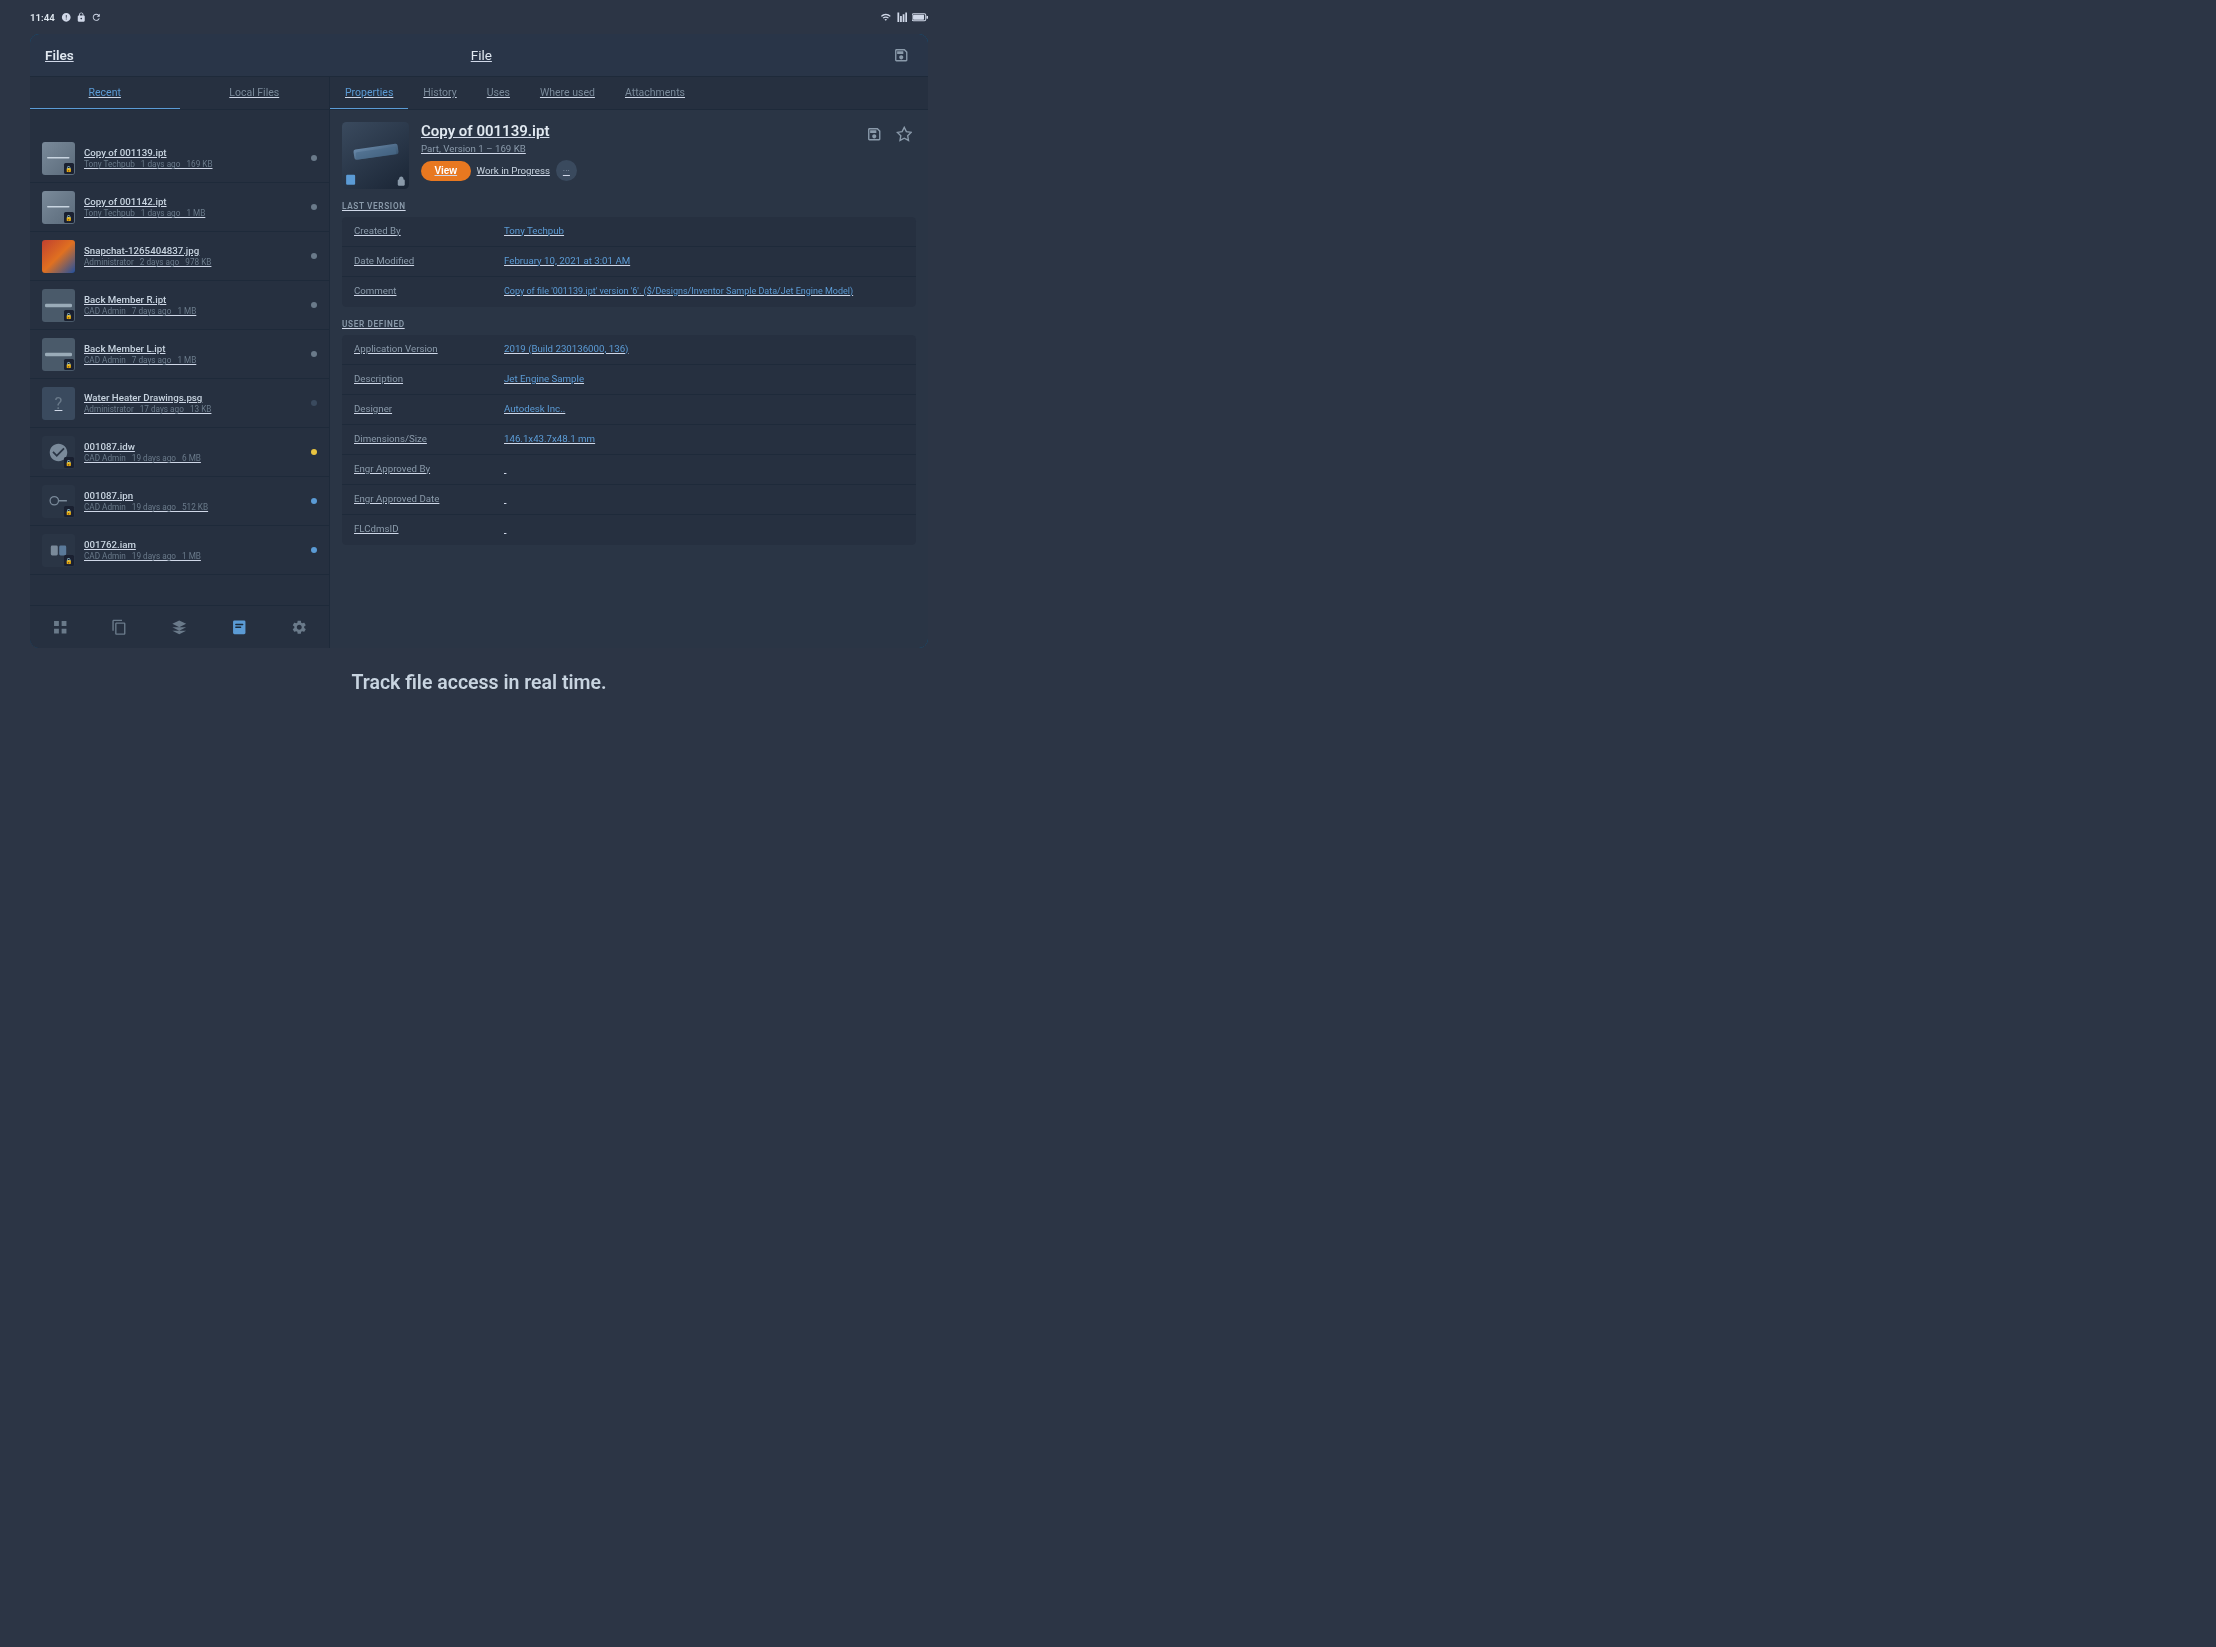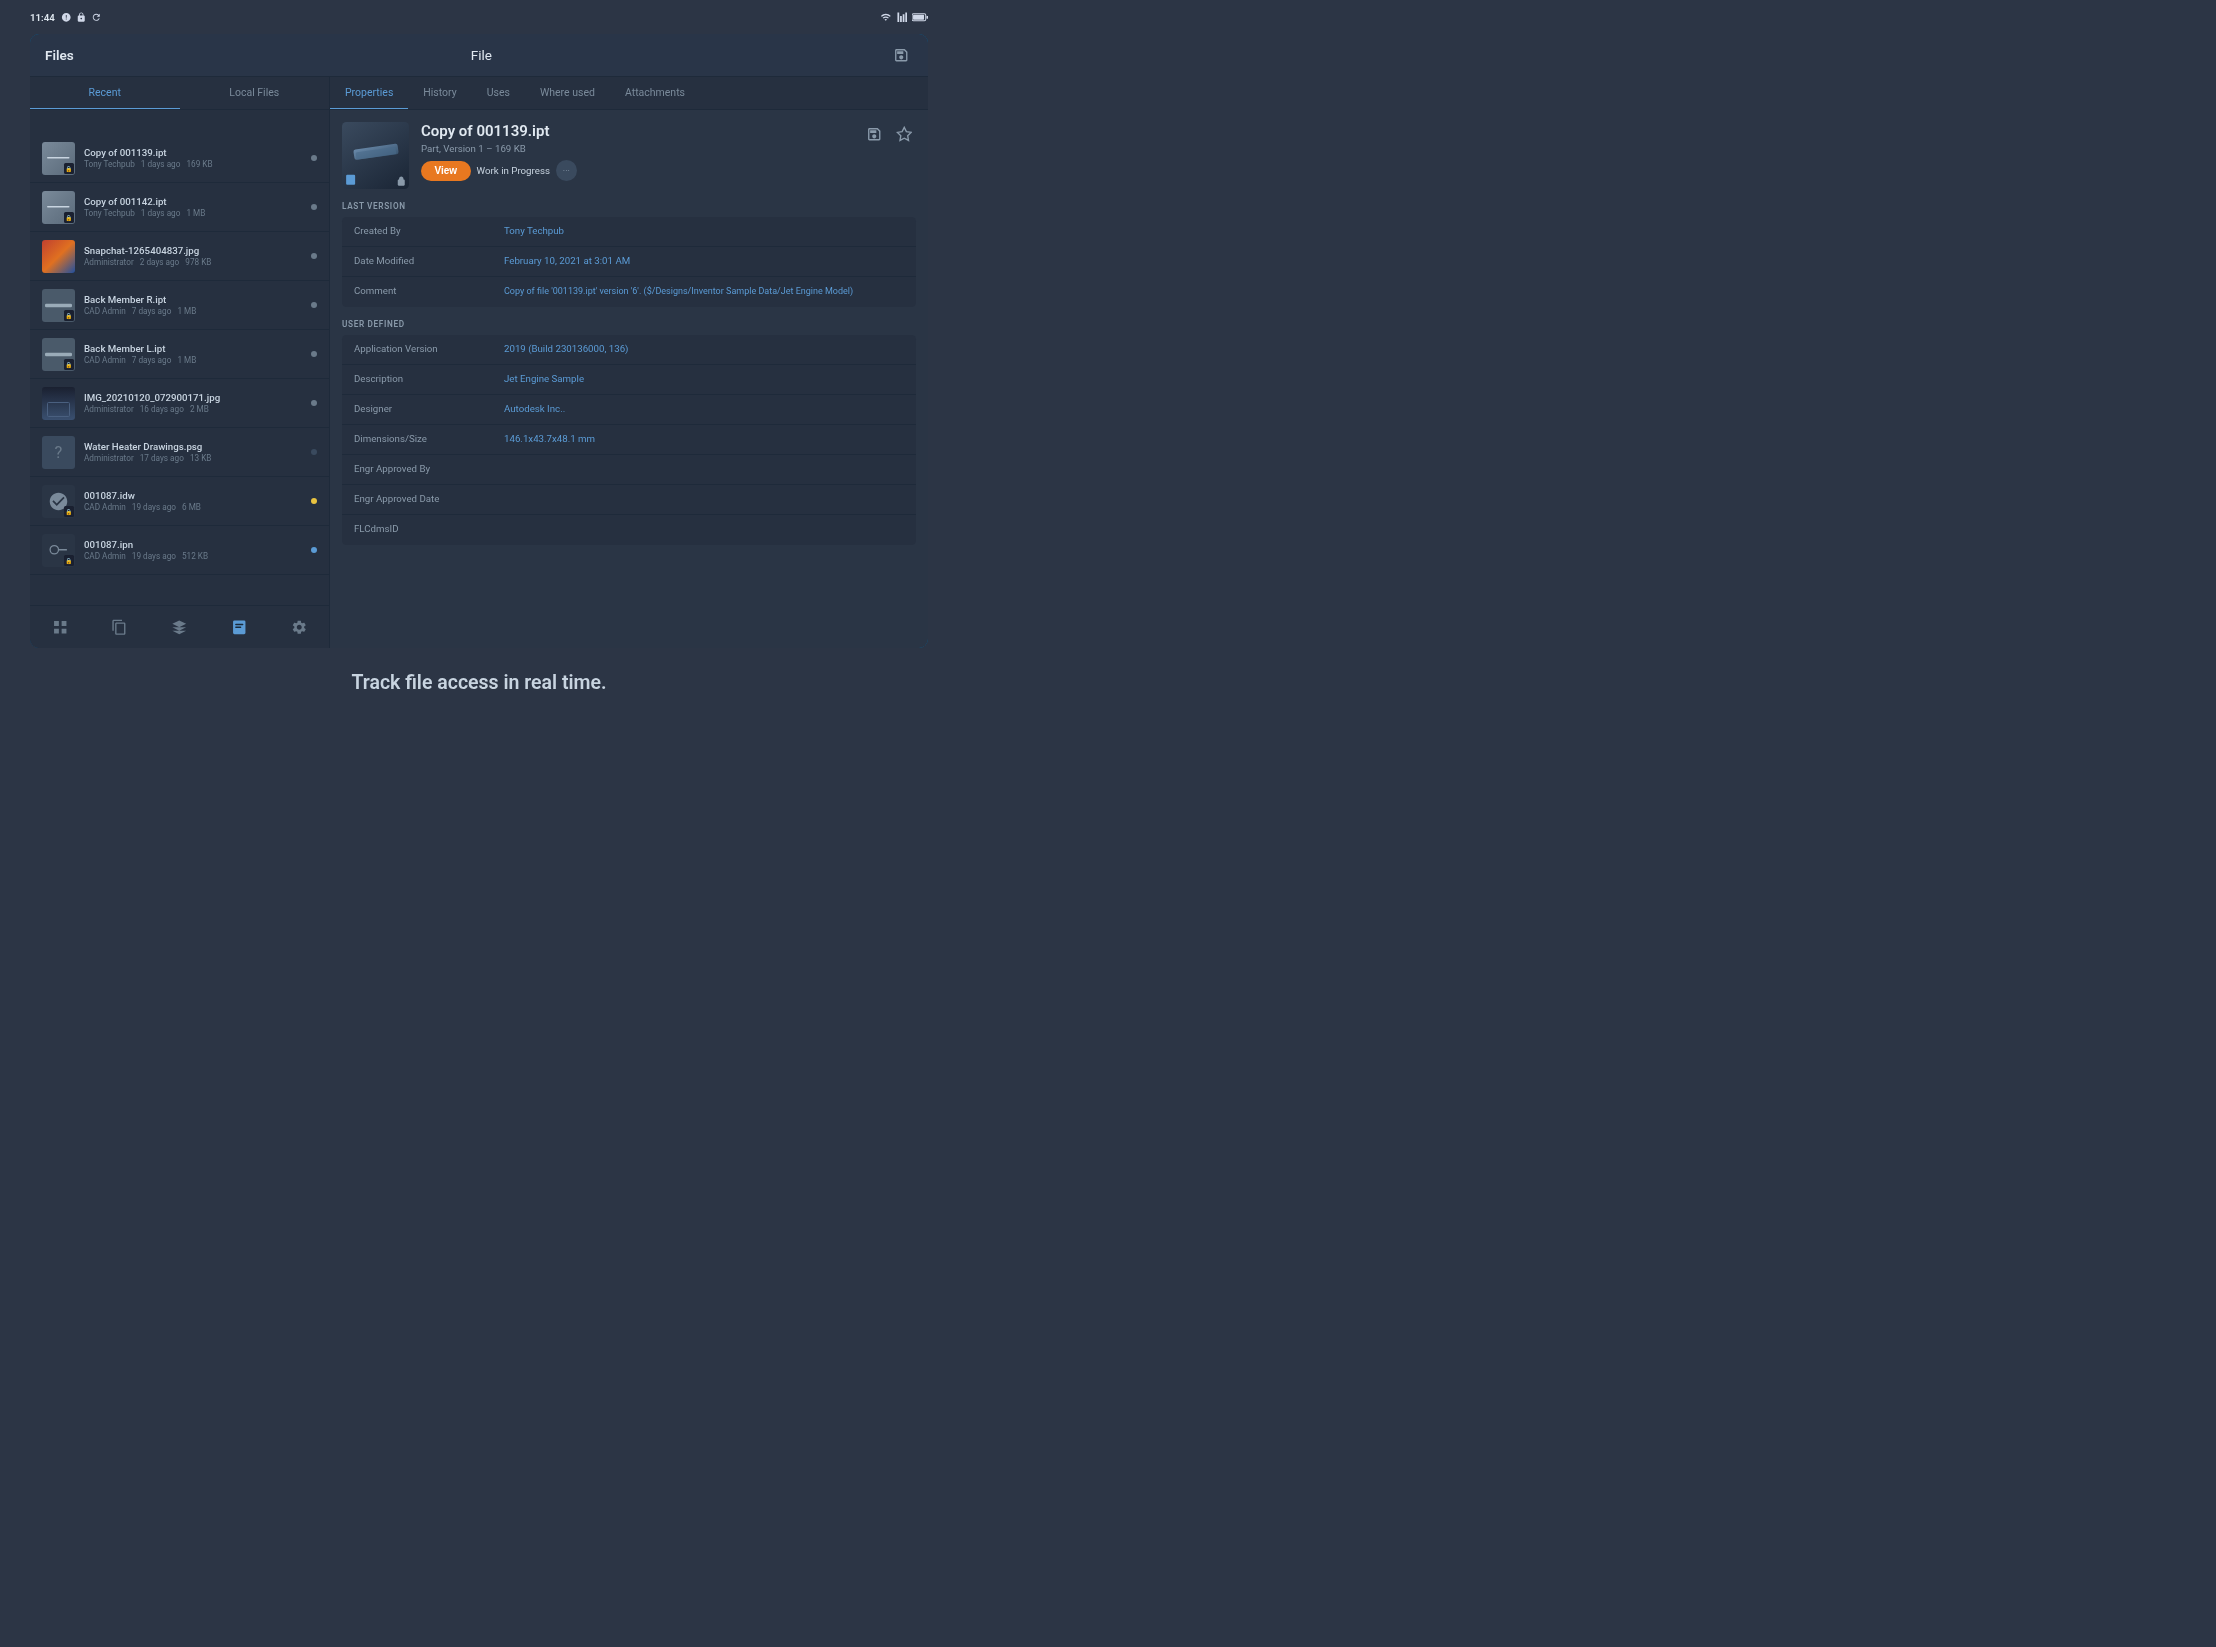--- a/index.html
+++ b/index.html
@@ -46,20 +46,21 @@
     }
 
     .app-container {
       margin: 0 30px;
       background: #0369a1;
       border-radius: 9px;
       overflow: hidden;
       height: 614px;
       display: flex;
       flex-direction: column;
+      text-decoration: underline;
     }
 
     .app-header {
       display: flex;
       justify-content: space-between;
       align-items: center;
       padding: 9px 15px;
       background: #293548;
       border-bottom: 0.7px solid #1e2a3a;
     }
@@ -554,32 +555,20 @@
             </div>
             <div class="lock-badge">🔒</div>
           </div>
           <div class="file-info">
             <div class="file-name">Back Member L.ipt</div>
             <div class="file-meta">CAD Admin &nbsp; 7 days ago &nbsp; 1 MB</div>
           </div>
           <div class="file-dot dot-gray"></div>
         </div>
 
-        <div class="file-item">
-          <div class="file-thumb">
-            <div style="width:100%;height:100%;background:linear-gradient(180deg,#1a2030,#3a5070);display:flex;align-items:flex-end;justify-content:center;padding-bottom:3px;">
-              <div style="width:22.5px;height:15px;border:0.7px solid #4a6080;border-radius:1.5px;"></div>
-            </div>
-          </div>
-          <div class="file-info">
-            <div class="file-name">IMG_20210120_072900171.jpg</div>
-            <div class="file-meta">Administrator &nbsp; 16 days ago &nbsp; 2 MB</div>
-          </div>
-          <div class="file-dot dot-gray"></div>
-        </div>
 
         <div class="file-item">
           <div class="file-thumb">
             <div style="width:100%;height:100%;background:#3a4a5e;display:flex;align-items:center;justify-content:center;">
               <span style="font-size:16.5px;color:#6a7a8a;">?</span>
             </div>
           </div>
           <div class="file-info">
             <div class="file-name">Water Heater Drawings.psg</div>
             <div class="file-meta">Administrator &nbsp; 17 days ago &nbsp; 13 KB</div>

